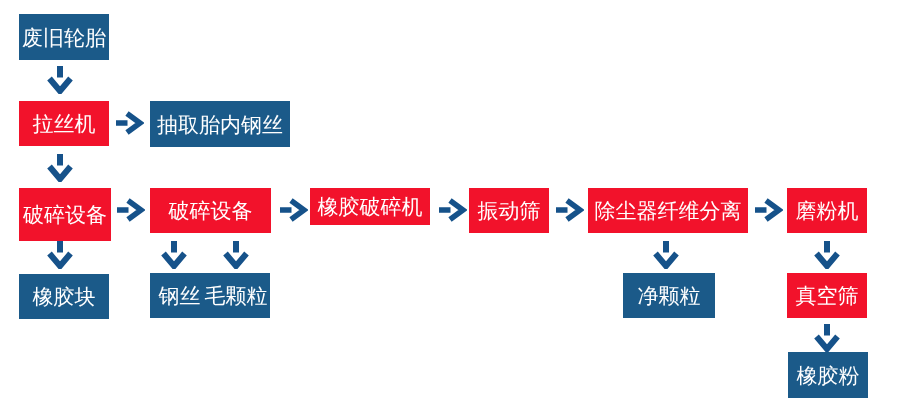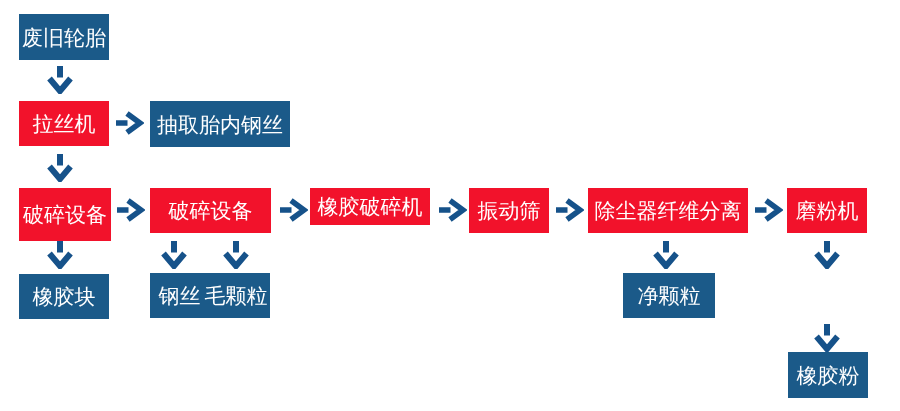--- a/index.html
+++ b/index.html
@@ -60,20 +60,21 @@
   <div class="node red" style="left:150px;top:188px;width:121px;height:45px;">破碎设备</div>
   <div class="node red" style="left:310px;top:188px;width:120px;height:37px;">橡胶破碎机</div>
   <div class="node red" style="left:469px;top:188px;width:80px;height:45px;">振动筛</div>
   <div class="node red" style="left:588px;top:188px;width:160px;height:45px;">除尘器纤维分离</div>
   <div class="node red" style="left:787px;top:188px;width:80px;height:45px;">磨粉机</div>
 
   <div class="node blue" style="left:19px;top:274px;width:90px;height:45px;">橡胶块</div>
   <div class="node blue" style="left:150px;top:273px;width:45px;height:45px;padding-left:7px;">钢丝</div>
   <div class="node blue" style="left:202px;top:273px;width:68px;height:45px;">毛颗粒</div>
   <div class="node blue" style="left:623px;top:273px;width:92px;height:45px;">净颗粒</div>
+  <div class="node red" style="left:787px;top:273px;width:80px;height:45px;">真空筛</div>
 
   <div class="node blue" style="left:788px;top:352px;width:80px;height:46px;">橡胶粉</div>
 
   <div class="arrow down" style="left:47px;top:64px;">
     <svg width="26" height="30" viewBox="0 0 26 30">
         <path d="M13 2 V13.5 M2.5 14.5 L13 27 L23.5 14.5"></path>
       </svg>
   </div>
   <div class="arrow down" style="left:47px;top:152px;">
     <svg width="26" height="30" viewBox="0 0 26 30">

